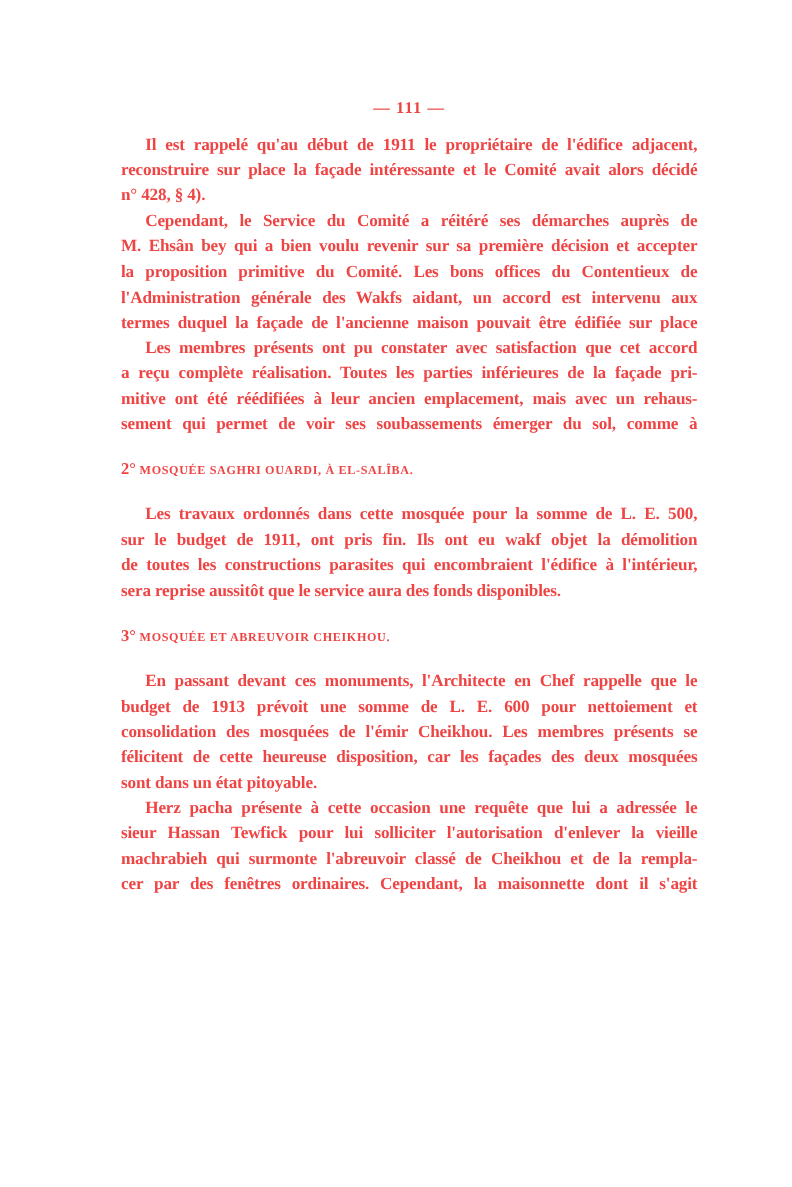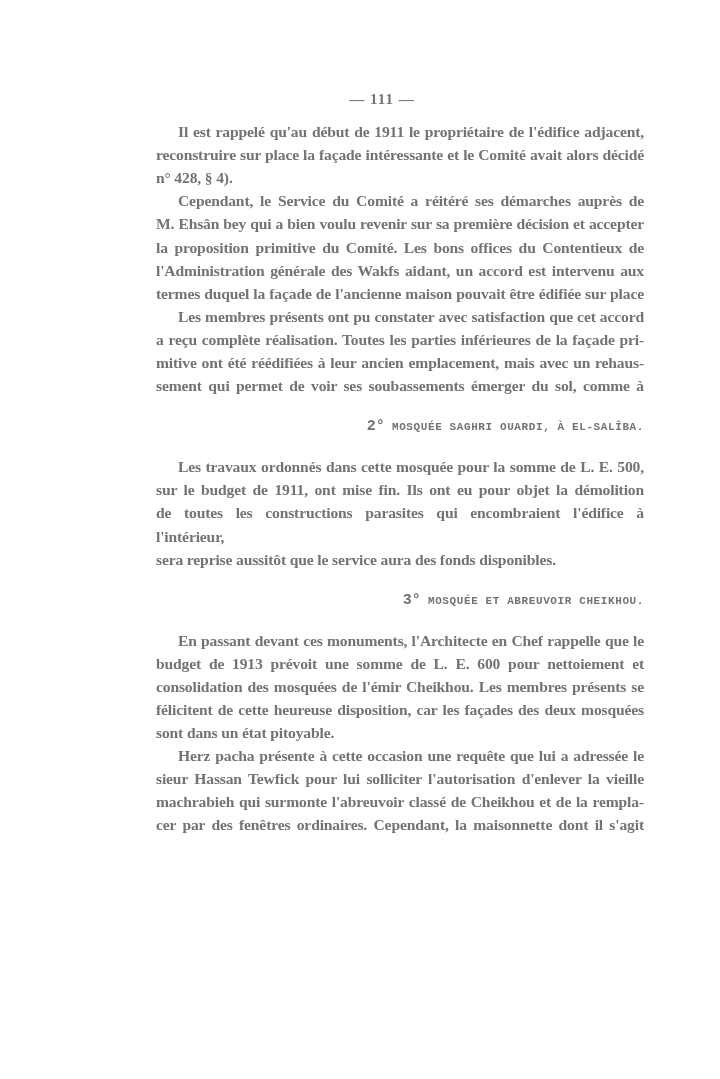--- a/index.html
+++ b/index.html
@@ -1,31 +1,31 @@
 <!DOCTYPE html>
 <html><head>
 <meta charset="utf-8">
 <style>
   html, body { margin: 0; padding: 0; background: #ffffff; }
   body { width: 720px; height: 1079px; position: relative; overflow: hidden; }
   .page {
-    position: absolute; left: 120px; top: 88px; width: 524px;
+    position: absolute; left: 110px; top: 88px; width: 524px;
     font-family: "Liberation Serif", "DejaVu Serif", serif;
-    color: #737373; font-size: 15.6px; line-height: 23.1px;
+    color: #ef4444; font-size: 15.6px; line-height: 23.1px;
     font-weight: bold; letter-spacing: -0.15px;
   }
   .folio { text-align: center; font-size: 15px; margin-bottom: 9px; letter-spacing: 1px; }
   .para { text-align: justify; text-indent: 22px; margin: 0; }
   .para .line { display: block; text-align: justify; text-align-last: justify; }
   .para .line.last { text-align-last: left; }
   .para .line.first { text-indent: 22px; }
-  .para { text-indent: 0; margin-left: 36px; }
+  .para { text-indent: 0; }
   .heading {
-    text-align: right; font-size: 11px; letter-spacing: 0.6px;
-    margin: 20px 0 18px 0; line-height: 20px; font-family: Liberation Mono, monospace;
+    text-align: left; font-size: 11px; letter-spacing: 0.6px;
+    margin: 20px 0 18px 0; line-height: 20px;
   }
   .heading .num { font-size: 15px; letter-spacing: 0; }
 </style>
 </head>
 <body>
 
 <div class="page">
   <div class="folio">— 111 —</div>
 
   <div class="para">
@@ -49,21 +49,21 @@
     <span class="line">sement qui permet de voir ses soubassements émerger du sol, comme à</span>
   </div>
 
   <div class="heading">
     <span class="num">2°</span>
     <span>MOSQUÉE SAGHRI OUARDI, À EL-SALÎBA.</span>
   </div>
 
   <div class="para">
     <span class="line first">Les travaux ordonnés dans cette mosquée pour la somme de L. E. 500,</span>
-    <span class="line">sur le budget de 1911, ont mise fin. Ils ont eu pour objet la démolition</span>
+    <span class="line">sur le budget de 1911, ont pris fin. Ils ont eu wakf objet la démolition</span>
     <span class="line">de toutes les constructions parasites qui encombraient l'édifice à l'intérieur,</span>
     <span class="line last">sera reprise aussitôt que le service aura des fonds disponibles.</span>
   </div>
 
   <div class="heading">
     <span class="num">3°</span>
     <span>MOSQUÉE ET ABREUVOIR CHEIKHOU.</span>
   </div>
 
   <div class="para">

